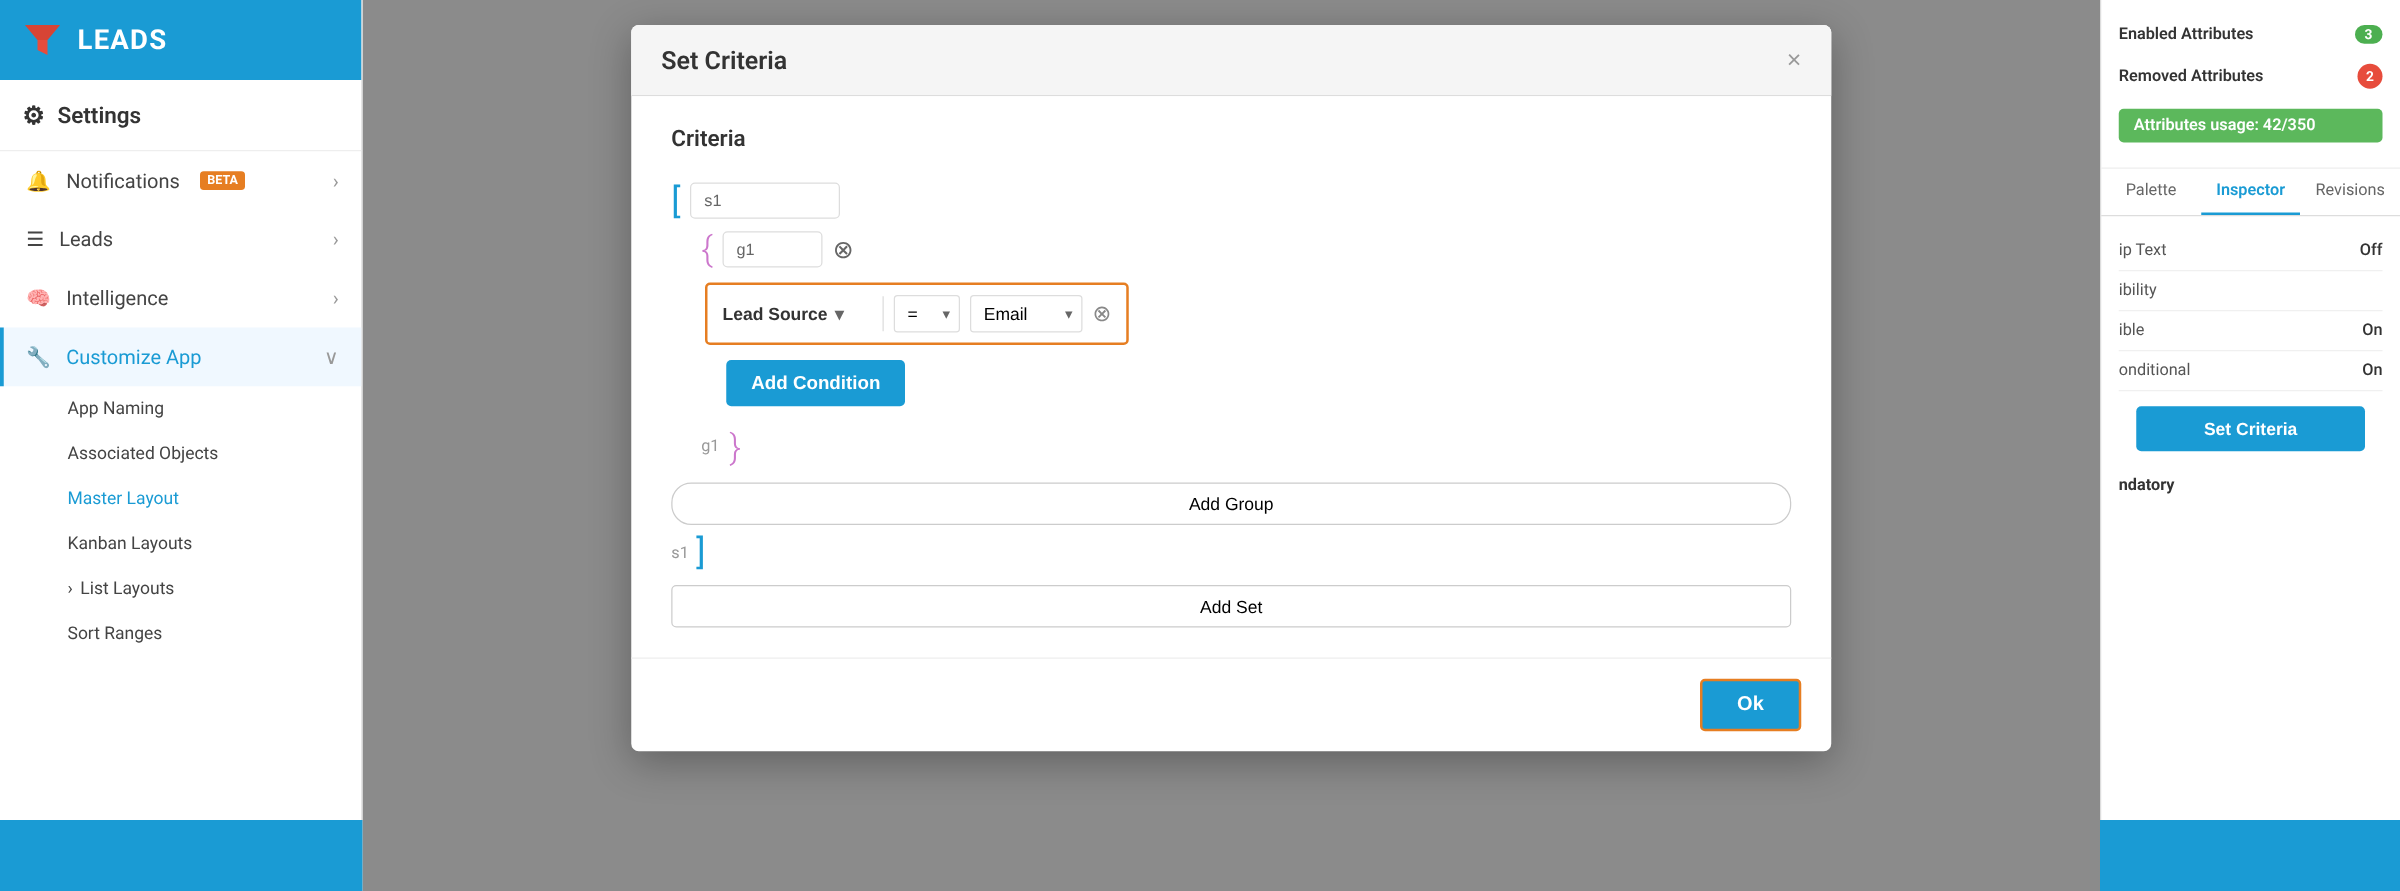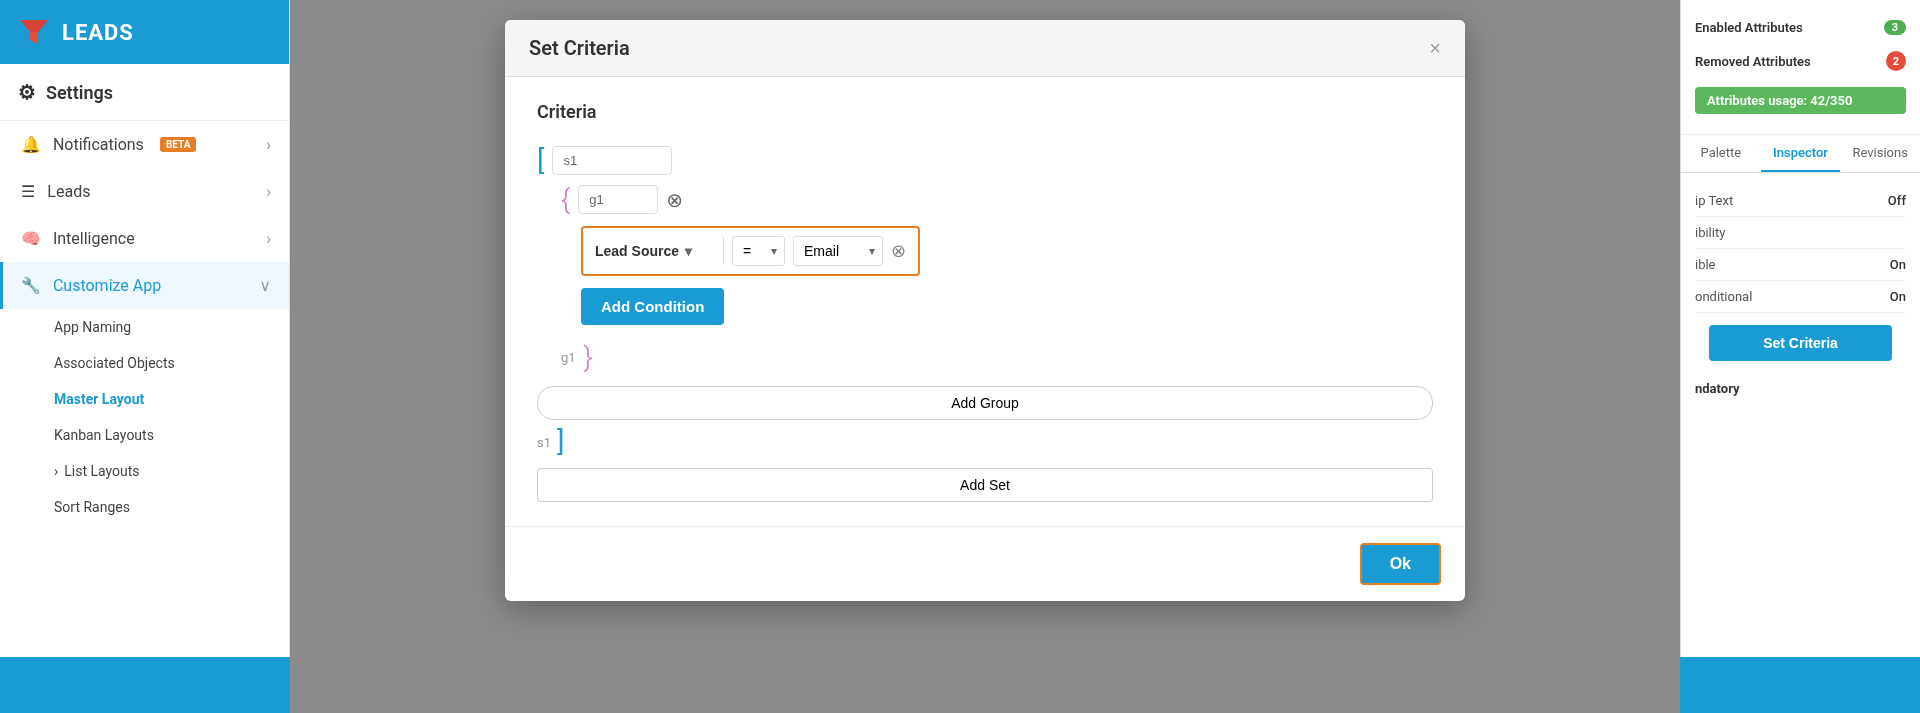--- a/index.html
+++ b/index.html
@@ -13,21 +13,21 @@
     .sidebar-header { background: #1a9bd4; padding: 14px 16px; display: flex; align-items: center; gap: 10px; }
     .sidebar-title { color: #fff; font-size: 22px; font-weight: 700; letter-spacing: 1px; }
     .sidebar-settings { display: flex; align-items: center; gap: 10px; padding: 16px 18px; font-size: 18px; font-weight: 600; color: #333; border-bottom: 1px solid #eee; }
     .sidebar-nav { display: flex; flex-direction: column; }
     .sidebar-nav-item { display: flex; align-items: center; gap: 12px; padding: 14px 18px; font-size: 16px; color: #444; cursor: pointer; border-left: 3px solid transparent; position: relative; }
     .sidebar-nav-item.active { border-left: 3px solid #1a9bd4; color: #1a9bd4; background: #f0f8ff; }
     .sidebar-nav-item .badge-beta { background: #e67e22; color: #fff; font-size: 10px; font-weight: 700; padding: 2px 6px; border-radius: 3px; margin-left: 4px; }
     .sidebar-nav-item .chevron { margin-left: auto; color: #999; }
     .sidebar-sub-items { padding-left: 36px; display: flex; flex-direction: column; }
     .sidebar-sub-item { padding: 10px 18px; font-size: 14px; color: #444; cursor: pointer; }
-    .sidebar-sub-item.active { color: #1a9bd4; font-weight: 700; }
+    .sidebar-sub-item.active { color: #1a9bd4; font-weight: 400; }
     .sidebar-sub-item-arrow { display: flex; align-items: center; gap: 6px; padding: 10px 18px; font-size: 14px; color: #444; cursor: pointer; }
     .back-button { position: absolute; bottom: 0; left: 0; right: 0; background: #1a9bd4; color: #fff; text-align: center; padding: 16px; font-size: 20px; cursor: pointer; }
 
     
     .right-panel { width: 240px; background: #fff; border-left: 1px solid #ddd; flex-shrink: 0; display: flex; flex-direction: column; margin-left: auto; }
     .right-panel-top { padding: 12px 14px; border-bottom: 1px solid #eee; }
     .attr-row { display: flex; align-items: center; justify-content: space-between; padding: 8px 0; font-size: 13px; }
     .attr-label { font-weight: 600; color: #333; }
     .attr-count { background: #4caf50; color: #fff; border-radius: 10px; padding: 1px 8px; font-size: 11px; font-weight: 700; }
     .attr-count-red { background: #e74c3c; color: #fff; border-radius: 50%; width: 20px; height: 20px; display: flex; align-items: center; justify-content: center; font-size: 11px; font-weight: 700; }
@@ -54,21 +54,21 @@
     .modal-body { padding: 24px 32px; flex: 1; overflow-y: auto; }
     .modal-footer { display: flex; justify-content: flex-end; padding: 16px 24px; border-top: 1px solid #eee; }
     .criteria-title { font-size: 18px; font-weight: 600; color: #333; margin-bottom: 24px; }
 
     
     .criteria-set { display: flex; flex-direction: column; gap: 0; }
     .criteria-group { margin-left: 24px; }
     .criteria-group-input { border: 1px solid #ddd; border-radius: 4px; padding: 6px 10px; font-size: 13px; width: 80px; color: #666; }
     .criteria-group-brace { color: #cc77cc; font-size: 28px; font-weight: 300; }
     .criteria-group-remove { background: none; border: none; cursor: pointer; color: #999; font-size: 18px; }
-    .criteria-condition-row { display: flex; align-items: center; gap: 8px; margin-bottom: 12px; margin-left: 20px; }
+    .criteria-condition-row { display: flex; align-items: center; gap: 8px; margin-bottom: 12px; margin-left: 3px; }
     .condition-box { border: 2px solid #e67e22; border-radius: 4px; display: flex; align-items: center; padding: 8px 12px; gap: 8px; }
     .condition-field { background: none; border: none; font-size: 14px; font-weight: 600; color: #333; cursor: pointer; display: flex; align-items: center; gap: 6px; min-width: 120px; }
     .condition-separator { width: 1px; height: 28px; background: #ddd; }
     .condition-remove { background: none; border: none; cursor: pointer; color: #666; font-size: 18px; }
     .add-condition-btn { background: #1a9bd4; color: #fff; border: none; padding: 10px 20px; border-radius: 4px; font-size: 15px; font-weight: 600; cursor: pointer; margin-left: 20px; }
     .group-footer { display: flex; align-items: center; gap: 8px; margin-top: 4px; }
     .group-brace-close { color: #cc77cc; font-size: 28px; font-weight: 300; }
     .group-label-close { color: #999; font-size: 13px; }
     .set-bracket-row { display: flex; align-items: center; gap: 6px; margin-top: 8px; }
     .set-label-text { color: #999; font-size: 13px; }

